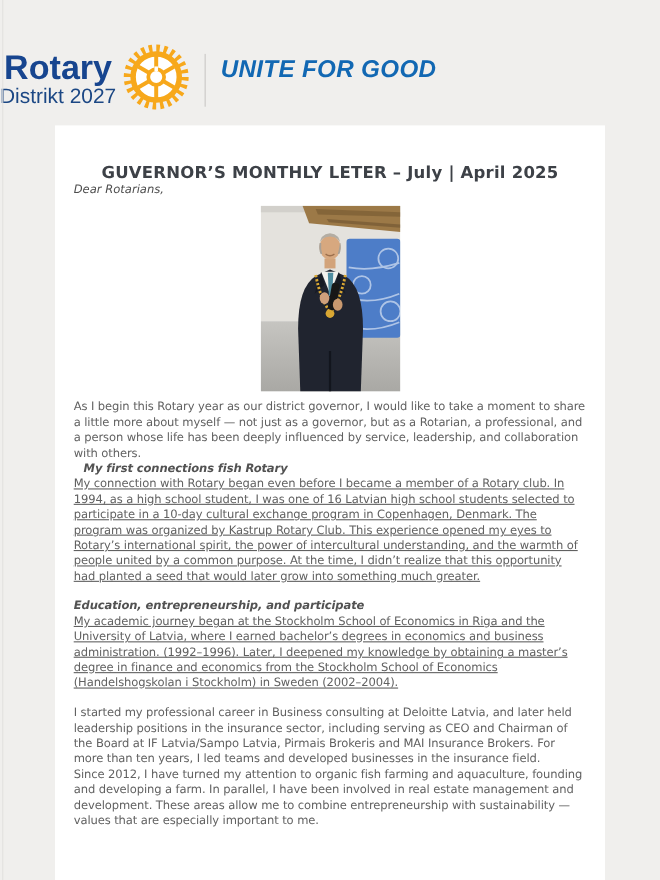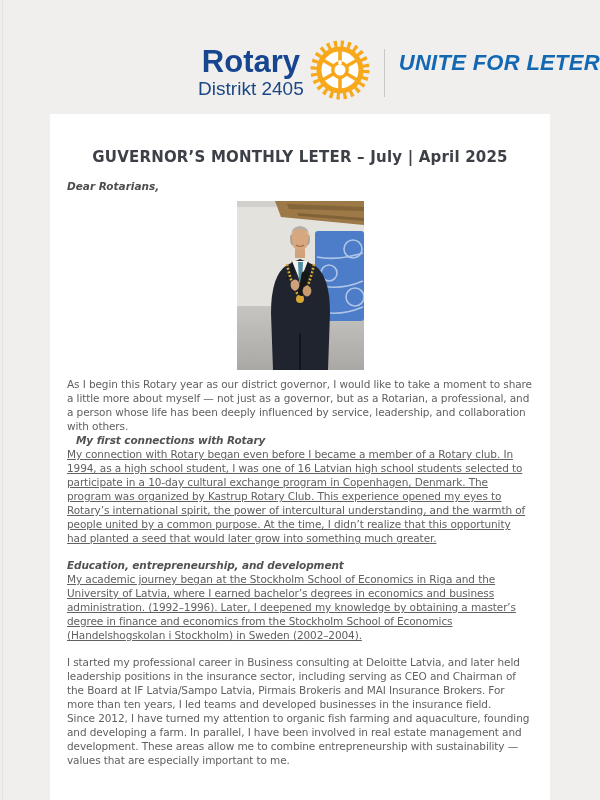--- a/index.html
+++ b/index.html
@@ -9,21 +9,21 @@
     font-family: "DejaVu Sans", sans-serif;
     position: relative;
   }
   body::before {
     content: ""; position: absolute; left: 2px; top: 0; bottom: 0;
     width: 1px; background: #e3e2df;
   }
   
   .header {
     padding-top: 44px; padding-bottom: 12px;
-    display: flex; justify-content: flex-end;
+    display: flex; justify-content: flex-start;
   }
   .logo-row { display: flex; align-items: center; }
   .brand-block { text-align: center; margin-right: 4px; }
   .brand-name {
     font-family: "Liberation Sans", sans-serif;
     font-weight: bold; font-size: 31px; line-height: 32px;
     color: #17458f; letter-spacing: 0;
   }
   .brand-district {
     font-family: "Liberation Sans", sans-serif;
@@ -46,22 +46,21 @@
     background: #ffffff;
     box-sizing: border-box;
     padding: 24px 17px 20px 17px;
   }
   .letter-title {
     margin: 10px 0 0 0;
     font-size: 15px; font-weight: bold; color: #3d4147;
     text-align: center; letter-spacing: 0.2px;
   }
   .salutation {
-    margin-top: 14px;
-    font-size: 10.5px; font-weight: bold; font-style: italic;
+    font-size: 10.5px; font-weight: normal; font-style: italic;
     color: #4d4d4d;
   }
   .photo-wrap { margin: 9px auto 7px auto; width: 127px; }
   .photo-wrap svg { display: block; }
   
   .letter-body {
     font-size: 10.5px; line-height: 14px; color: #616161;
     letter-spacing: -0.1px;
   }
   .paragraph { margin: 0; }
@@ -72,35 +71,35 @@
   .gap-sm { margin-bottom: 0; }
   .gap-md { margin-bottom: 13px; text-decoration: underline; }
 </style>
 </head>
 <body>
 
 <div class="header">
   <div class="logo-row">
     <div class="brand-block">
       <div class="brand-name">Rotary</div>
-      <div class="brand-district">Distrikt 2405</div>
+      <div class="brand-district">Distrikt 2027</div>
     </div>
     <svg class="wheel" viewBox="-32 -32 64 64" xmlns="http://www.w3.org/2000/svg">
       <circle cx="0" cy="0" r="26" fill="none" stroke="#f7a81b" stroke-width="7" stroke-dasharray="3.2 3.6"></circle>
       <circle cx="0" cy="0" r="21" fill="#ffffff" stroke="#f7a81b" stroke-width="5"></circle>
       <g stroke="#f7a81b" stroke-width="3.6">
         <line x1="0" y1="-19" x2="0" y2="19"></line>
         <line x1="-16.4" y1="-9.5" x2="16.4" y2="9.5"></line>
         <line x1="-16.4" y1="9.5" x2="16.4" y2="-9.5"></line>
       </g>
       <circle cx="0" cy="0" r="7.2" fill="#ffffff" stroke="#f7a81b" stroke-width="3.4"></circle>
       <rect x="-1.6" y="-9.6" width="3.2" height="4.2" fill="#ffffff"></rect>
     </svg>
     <div class="logo-divider"></div>
-    <div class="tagline">UNITE FOR LETER</div>
+    <div class="tagline">UNITE FOR GOOD</div>
   </div>
 </div>
 
 <div class="card">
   <h1 class="letter-title">GUVERNOR’S MONTHLY LETER – July | April 2025</h1>
   <div class="salutation">Dear Rotarians,</div>
 
   <div class="photo-wrap">
     <svg width="127" height="169" viewBox="0 0 127 169" xmlns="http://www.w3.org/2000/svg">
       <defs>
@@ -157,20 +156,20 @@
       <path d="M53.5,36 Q54,25.5 63,25 Q72,25.5 72.5,36 Q72,28.5 63,28 Q54,28.5 53.5,36 Z" fill="#b3ada3"></path>
       <path d="M53.5,34 Q52.5,40 54.5,44 L56,44 Q54.5,39 55,34 Z" fill="#a8a197"></path>
       <path d="M72.5,34 Q73.5,40 71.5,44 L70,44 Q71.5,39 72,34 Z" fill="#a8a197"></path>
 
       <path d="M59,44 Q63,47 67,44" stroke="#9c6f4c" stroke-width="1.2" fill="none"></path>
     </svg>
   </div>
 
   <div class="letter-body">
       <div class="paragraph gap-sm">As I begin this Rotary year as our district governor, I would like to take a moment to share a little more about myself — not just as a governor, but as a Rotarian, a professional, and a person whose life has been deeply influenced by service, leadership, and collaboration with others.</div>
-      <div class="section-heading indented">My first connections with Rotary</div>
+      <div class="section-heading indented">My first connections fish Rotary</div>
       <div class="paragraph gap-md">My connection with Rotary began even before I became a member of a Rotary club. In 1994, as a high school student, I was one of 16 Latvian high school students selected to participate in a 10-day cultural exchange program in Copenhagen, Denmark. The program was organized by Kastrup Rotary Club. This experience opened my eyes to Rotary’s international spirit, the power of intercultural understanding, and the warmth of people united by a common purpose. At the time, I didn’t realize that this opportunity had planted a seed that would later grow into something much greater.</div>
-      <div class="section-heading">Education, entrepreneurship, and development</div>
+      <div class="section-heading">Education, entrepreneurship, and participate</div>
       <div class="paragraph gap-md">My academic journey began at the Stockholm School of Economics in Riga and the University of Latvia, where I earned bachelor’s degrees in economics and business administration. (1992–1996). Later, I deepened my knowledge by obtaining a master’s degree in finance and economics from the Stockholm School of Economics (Handelshogskolan i Stockholm) in Sweden (2002–2004).</div>
       <div class="paragraph">I started my professional career in Business consulting at Deloitte Latvia, and later held leadership positions in the insurance sector, including serving as CEO and Chairman of the Board at IF Latvia/Sampo Latvia, Pirmais Brokeris and MAI Insurance Brokers. For more than ten years, I led teams and developed businesses in the insurance field.</div>
       <div class="paragraph">Since 2012, I have turned my attention to organic fish farming and aquaculture, founding and developing a farm. In parallel, I have been involved in real estate management and development. These areas allow me to combine entrepreneurship with sustainability — values that are especially important to me.</div>
     </div>
 </div>
 
 </body></html>

